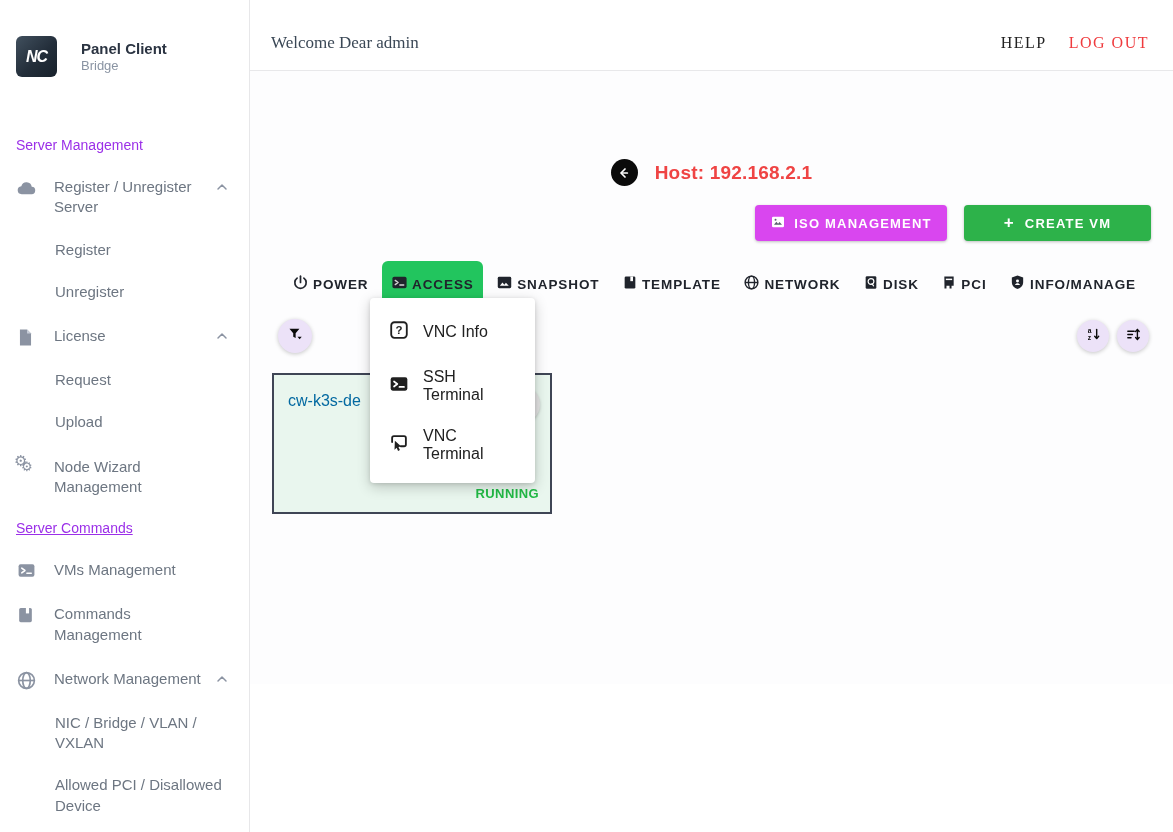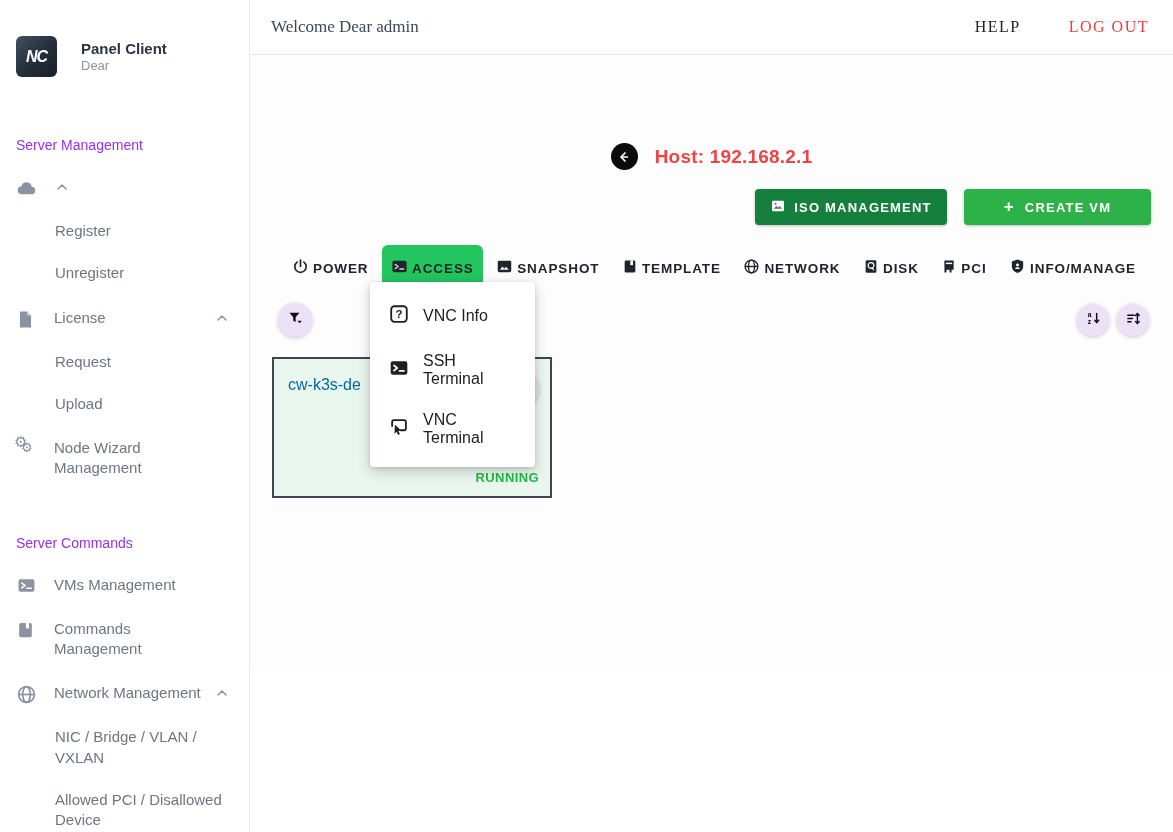--- a/index.html
+++ b/index.html
@@ -10,56 +10,56 @@
   .sidebar { position:absolute; left:0; top:0; width:250px; height:832px;
     background:#fff; border-right:1px solid #e7e7e9; padding:36px 16px 0 16px; z-index:5; }
   .logo-row { display:flex; align-items:center; gap:24px; }
   .logo-box { width:41px; height:41px; border-radius:6px;
     background:linear-gradient(135deg,#41505e 0%,#232e3a 55%,#18212b 100%);
     color:#fff; font-weight:700; font-size:16px; font-style:italic;
     display:flex; align-items:center; justify-content:center; letter-spacing:-1px; }
   .app-title { font-size:15px; font-weight:700; color:#2b3442; line-height:1.25; }
   .app-sub { font-size:13px; color:#8a94a3; }
   .side-heading { color:#9b2fe8; font-size:14px; font-weight:400; margin-top:60px; margin-bottom:6px; }
-  .side-heading.second { margin-top:56px; }
+  .side-heading.second { margin-top:23px;text-decoration:underline; }
   .s-item { display:flex; align-items:flex-start; margin-top:24px; cursor:pointer; }
   .s-item .ic { width:38px; flex:0 0 38px; display:flex; justify-content:flex-start;
     color:#8b93a2; padding-top:1px; }
   .s-item .lbl { flex:1; font-size:15px; color:#6d7682; line-height:1.35; max-width:160px; }
   .s-item .chev { color:#8b93a2; padding-top:2px; }
   .s-child { margin:22px 0 0 39px; font-size:15px; color:#6d7682; line-height:1.35;
     cursor:pointer; max-width:170px; }
   .gearwrap { position:relative; width:22px; height:22px; }
   .gearwrap .g1 { position:absolute; left:-2px; top:-6px; font-size:15px; color:#8b93a2; }
   .gearwrap .g2 { position:absolute; left:5px; top:1px; font-size:13px; color:#8b93a2; }
 
   
-  .main { position:absolute; left:250px; top:0; width:923px; height:668px; background:#fdfdfe; }
+  .main { position:absolute; left:250px; top:16px; width:923px; height:668px; background:#fdfdfe; }
   .topbar { height:55px; background:#fff; border-bottom:1px solid #e8e8ea;
     display:flex; align-items:center; padding:0 24px 0 21px;
     font-family:"Liberation Serif", serif; }
   .welcome { font-size:17px; color:#3b4856; }
-  .top-right { margin-left:auto; display:flex; align-items:center; gap:48px; }
+  .top-right { margin-left:auto; display:flex; align-items:center; gap:22px; }
   .help-link { font-size:16px; color:#222; letter-spacing:1.5px; cursor:pointer; }
   .logout-link { font-size:16px; color:#ef3b3e; letter-spacing:1.5px; cursor:pointer; }
 
   
   .content { position:relative; width:100%; height:777px; }
   .host-row { position:absolute; top:88px; left:0; width:100%;
     display:flex; align-items:center; justify-content:center; gap:17px; }
   .back-btn { width:27px; height:27px; border-radius:50%; background:#0b0b0b;
     display:flex; align-items:center; justify-content:center; cursor:pointer; }
   .host-title { font-size:19px; font-weight:700; color:#ef4444; letter-spacing:0.2px; }
 
   .actions-row { position:absolute; top:134px; right:22px; display:flex; gap:17px; }
   .btn { height:36px; border:none; border-radius:4px; font-family:"Liberation Sans",sans-serif;
     font-size:13px; font-weight:700; letter-spacing:1.2px; color:#fff; cursor:pointer;
     display:flex; align-items:center; justify-content:center; gap:8px;
     box-shadow:0 1px 3px rgba(0,0,0,0.25); }
-  .btn-iso { background:#15803d; width:192px; }
+  .btn-iso { background:#d946ef; width:192px; }
   .btn-create { background:#2db24a; width:187px; }
   .plus-glyph { font-size:17px; font-weight:700; margin-right:2px; }
 
   .tab-row { position:absolute; top:190px; left:33px; right:28px;
     display:flex; justify-content:space-between; align-items:center; }
   .tab { display:flex; align-items:center; gap:4px; font-size:13.5px; font-weight:700;
     letter-spacing:0.9px; color:#20242c; cursor:pointer; padding:13px 9px; border-radius:6px; }
   .tab.active { background:#22c55e; }
   .tab svg, .tab .ticon { flex:0 0 auto; }
 
@@ -86,32 +86,33 @@
     font-size:16px; color:#212121; cursor:pointer; }
 </style>
 </head>
 <body>
 
 <div class="sidebar">
   <div class="logo-row">
     <div class="logo-box">NC</div>
     <div>
       <div class="app-title">Panel Client</div>
-      <div class="app-sub">Dear</div>
+      <div class="app-sub">Bridge</div>
     </div>
   </div>
 
   <div class="side-heading">Server Management</div>
 
   <div class="s-item">
     <span class="ic">
       <svg width="21" height="21" viewBox="0 0 24 24">
           <path d="M6.5 18.5a4.6 4.6 0 0 1-.4-9.18A6.1 6.1 0 0 1 18 10.1a4.2 4.2 0 0 1-.5 8.4h-11z" fill="#8b93a2"></path>
         </svg>
     </span>
+    <span class="lbl">Register / Unregister Server</span>
     <span class="chev">
       <svg width="16" height="16" viewBox="0 0 24 24">
           <path d="M6 15l6-6 6 6" fill="none" stroke="#8b93a2" stroke-width="2.2" stroke-linecap="round" stroke-linejoin="round"></path>
         </svg>
     </span>
   </div>
   <div class="s-child">Register</div>
   <div class="s-child">Unregister</div>
 
   <div class="s-item">

